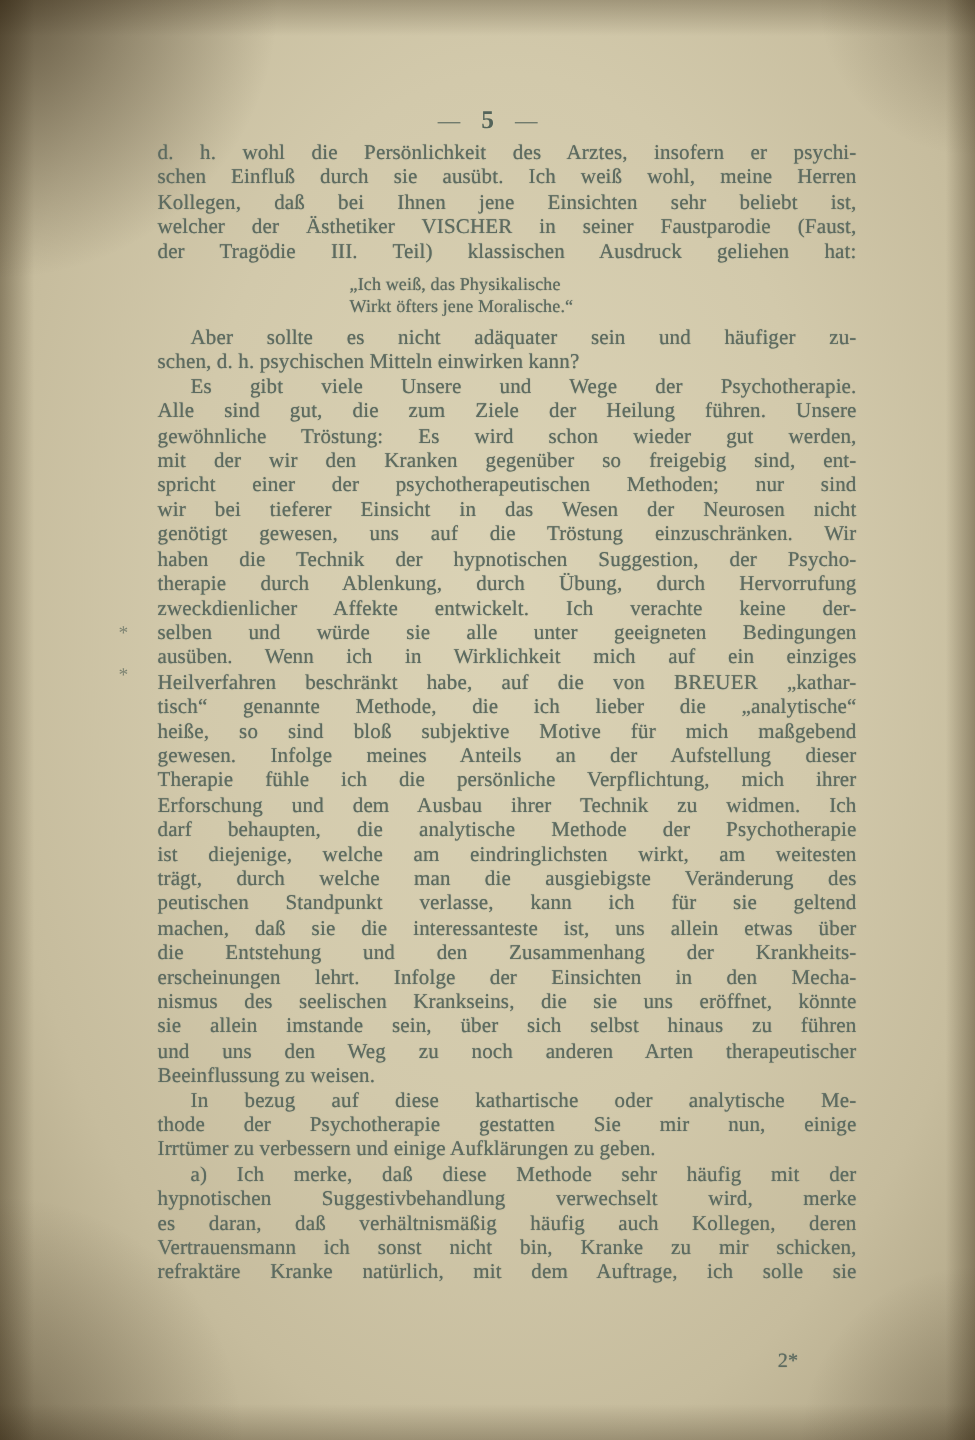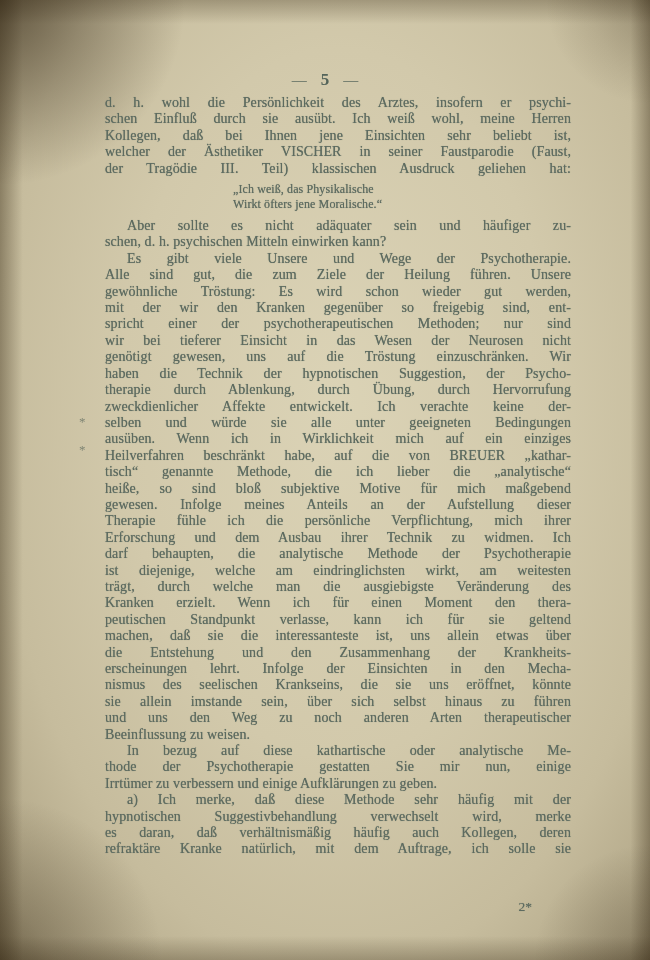--- a/index.html
+++ b/index.html
@@ -137,37 +137,37 @@
         <div class="line">ausüben. Wenn ich in Wirklichkeit mich auf ein einziges</div>
         <div class="line">Heilverfahren beschränkt habe, auf die von BREUER „kathar-</div>
         <div class="line">tisch“ genannte Methode, die ich lieber die „analytische“</div>
         <div class="line">heiße, so sind bloß subjektive Motive für mich maßgebend</div>
         <div class="line">gewesen. Infolge meines Anteils an der Aufstellung dieser</div>
         <div class="line">Therapie fühle ich die persönliche Verpflichtung, mich ihrer</div>
         <div class="line">Erforschung und dem Ausbau ihrer Technik zu widmen. Ich</div>
         <div class="line">darf behaupten, die analytische Methode der Psychotherapie</div>
         <div class="line">ist diejenige, welche am eindringlichsten wirkt, am weitesten</div>
         <div class="line">trägt, durch welche man die ausgiebigste Veränderung des</div>
-        <div class="line">Kranken erzielt. Wenn ich für einen Moment den thera-</div>
         <div class="line">peutischen Standpunkt verlasse, kann ich für sie geltend</div>
         <div class="line">machen, daß sie die interessanteste ist, uns allein etwas über</div>
         <div class="line">die Entstehung und den Zusammenhang der Krankheits-</div>
         <div class="line">erscheinungen lehrt. Infolge der Einsichten in den Mecha-</div>
         <div class="line">nismus des seelischen Krankseins, die sie uns eröffnet, könnte</div>
         <div class="line">sie allein imstande sein, über sich selbst hinaus zu führen</div>
         <div class="line">und uns den Weg zu noch anderen Arten therapeutischer</div>
         <div class="line last">Beeinflussung zu weisen.</div>
       </div>
       <div class="block para">
         <div class="line indent">In bezug auf diese kathartische oder analytische Me-</div>
         <div class="line">thode der Psychotherapie gestatten Sie mir nun, einige</div>
         <div class="line last">Irrtümer zu verbessern und einige Aufklärungen zu geben.</div>
       </div>
       <div class="block para">
         <div class="line indent">a) Ich merke, daß diese Methode sehr häufig mit der</div>
         <div class="line">hypnotischen Suggestivbehandlung verwechselt wird, merke</div>
         <div class="line">es daran, daß verhältnismäßig häufig auch Kollegen, deren</div>
+        <div class="line">Vertrauensmann ich sonst nicht bin, Kranke zu mir schicken,</div>
         <div class="line">refraktäre Kranke natürlich, mit dem Auftrage, ich solle sie</div>
       </div>
     </div>
 
   <div class="signature">2*</div>
 </div>
 
 </body></html>

